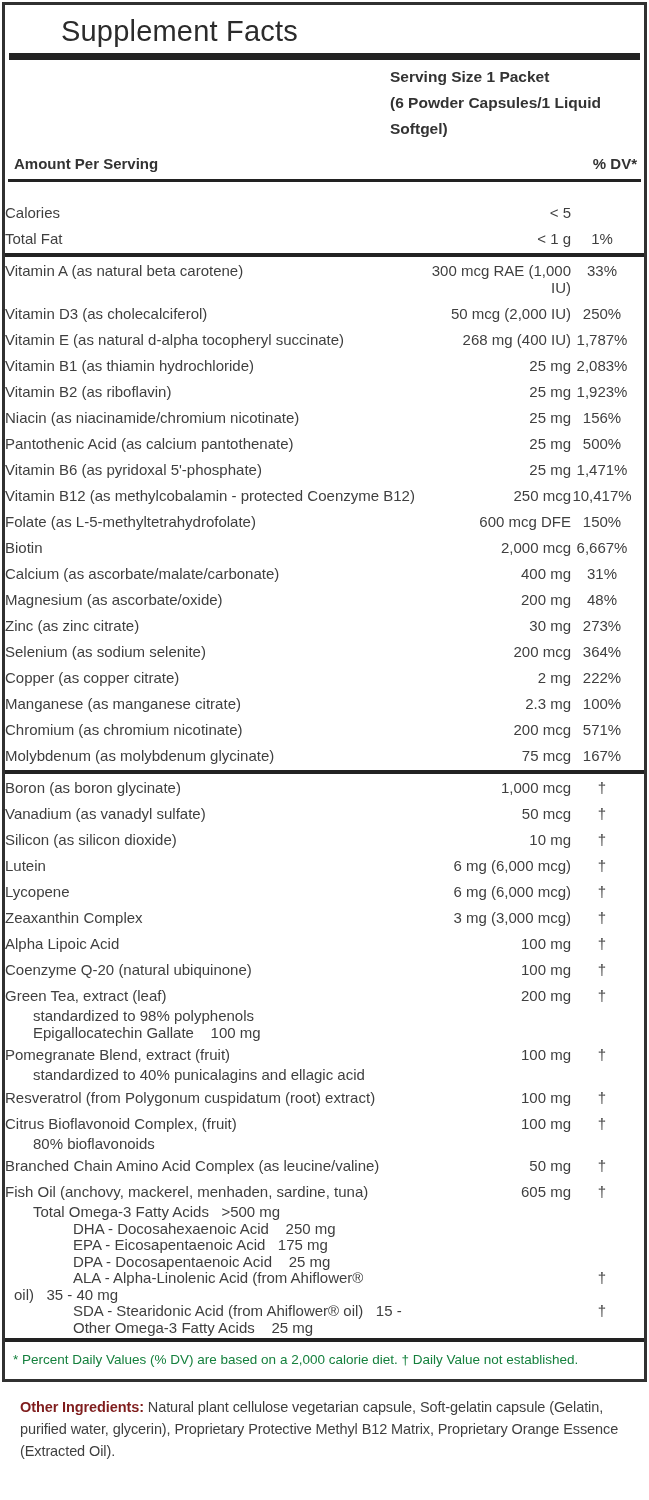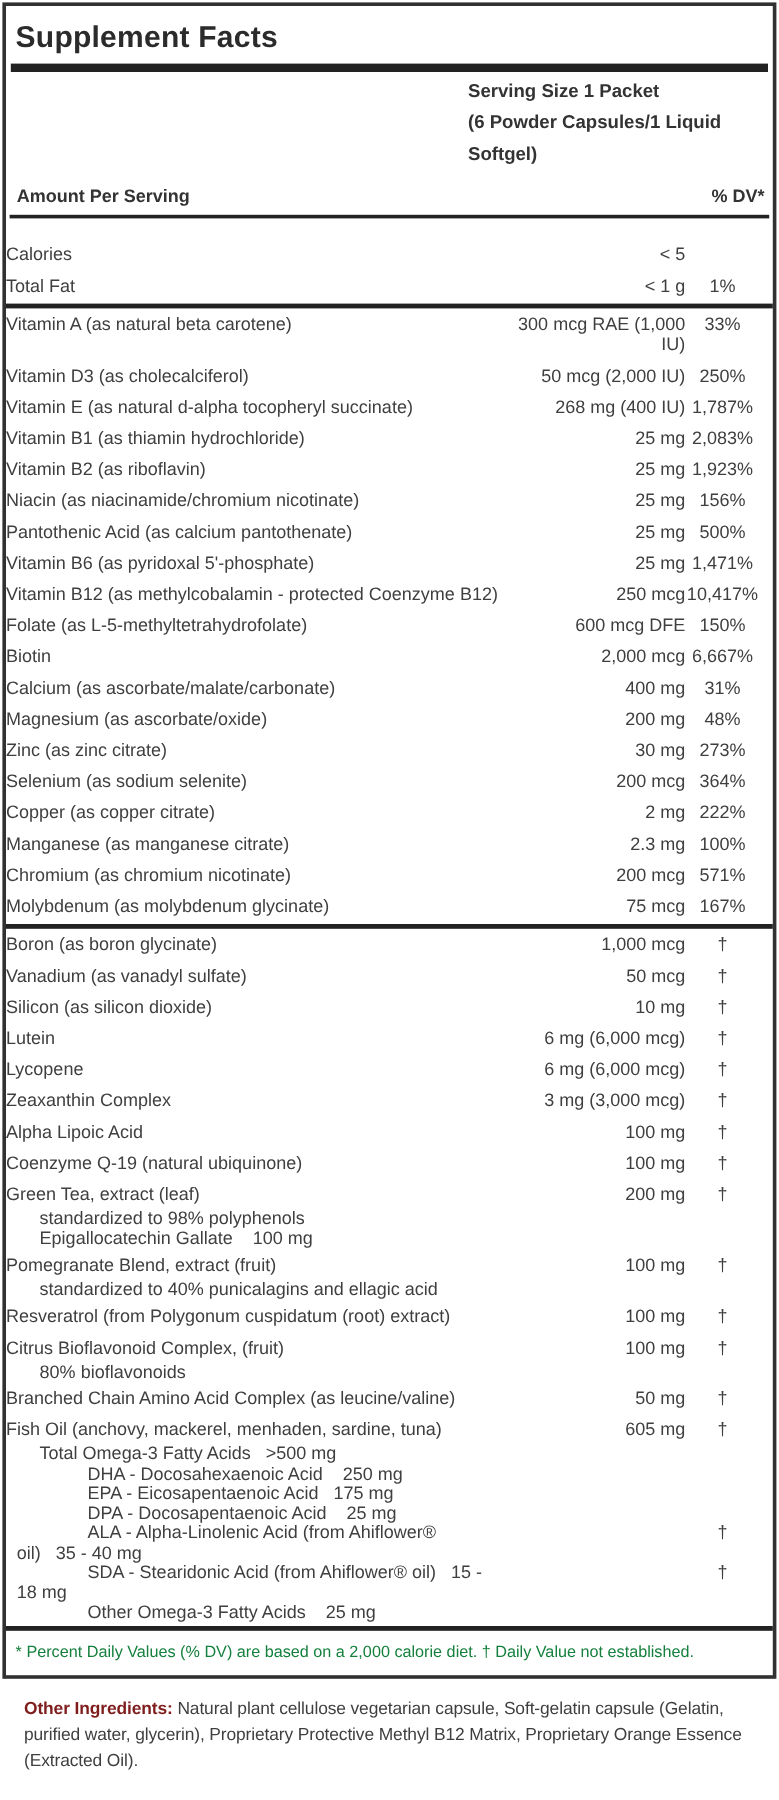--- a/index.html
+++ b/index.html
@@ -1,18 +1,18 @@
 <!DOCTYPE html>
 <html><head>
 <meta charset="utf-8">
 <style>
   html,body{margin:0;padding:0;background:#ffffff;}
   body{width:649px;height:1500px;font-family:"Liberation Sans","DejaVu Sans",sans-serif;color:#3f3f3f;position:relative;overflow:hidden;}
   .panel{margin:2px;border:3px solid #313131;background:#fff;}
-  .title{font-size:25px;font-weight:bold;color:#2b2b2b;letter-spacing:.2px;padding:11px 0 0 8px;line-height:30px;}
+  .title{font-size:29px;font-weight:normal;color:#2b2b2b;letter-spacing:.2px;padding:11px 0 0 8px;line-height:30px;margin-left:48px;}
   .bar-thick{height:7px;background:#222;margin:7px 4px 0 4px;}
   .serving{margin:4px 8px 0 385px;font-weight:bold;font-size:15.5px;line-height:26px;color:#333;}
   .colhead{display:flex;justify-content:space-between;align-items:flex-end;padding:13px 7px 7px 9px;font-weight:bold;font-size:15px;color:#333;}
   .bar-med{height:3px;background:#222;margin:0 3px;}
   table.facts{width:100%;border-collapse:collapse;table-layout:fixed;font-size:15px;color:#3f3f3f;}
   table.facts td{vertical-align:top;line-height:17px;padding:5px 0 4px 0;}
   td.name{padding-left:9px;}
   td.amt{text-align:right;white-space:normal;}
   td.dv{text-align:center;}
   tr.sub td{padding-top:0;padding-bottom:0;line-height:16.5px;}
@@ -223,21 +223,21 @@
           <td class="dv">†</td>
           <td class=""></td>
         </tr>
         <tr>
           <td class="name">Alpha Lipoic Acid</td>
           <td class="amt">100 mg</td>
           <td class="dv">†</td>
           <td class=""></td>
         </tr>
         <tr>
-          <td class="name">Coenzyme Q-19 (natural ubiquinone)</td>
+          <td class="name">Coenzyme Q-20 (natural ubiquinone)</td>
           <td class="amt">100 mg</td>
           <td class="dv">†</td>
           <td class=""></td>
         </tr>
         <tr>
           <td class="name">Green Tea, extract (leaf)</td>
           <td class="amt">200 mg</td>
           <td class="dv">†</td>
           <td class=""></td>
         </tr>
@@ -317,25 +317,20 @@
           <td class=""></td>
         </tr>
         <tr class="sub">
           <td class="subtext none" colspan="2">oil)   35 - 40 mg</td>
           <td class="dv"></td>
           <td class=""></td>
         </tr>
         <tr class="sub">
           <td class="subtext deep" colspan="2">SDA - Stearidonic Acid (from Ahiflower® oil)   15 -</td>
           <td class="dv">†</td>
-          <td class=""></td>
-        </tr>
-        <tr class="sub">
-          <td class="subtext none" colspan="2">18 mg</td>
-          <td class="dv"></td>
           <td class=""></td>
         </tr>
         <tr class="sub">
           <td class="subtext deep" colspan="2">Other Omega-3 Fatty Acids    25 mg</td>
           <td class="dv"></td>
           <td class=""></td>
         </tr>
         <tr class="rule">
           <td colspan="4">
             <div class="rulebar"></div>

